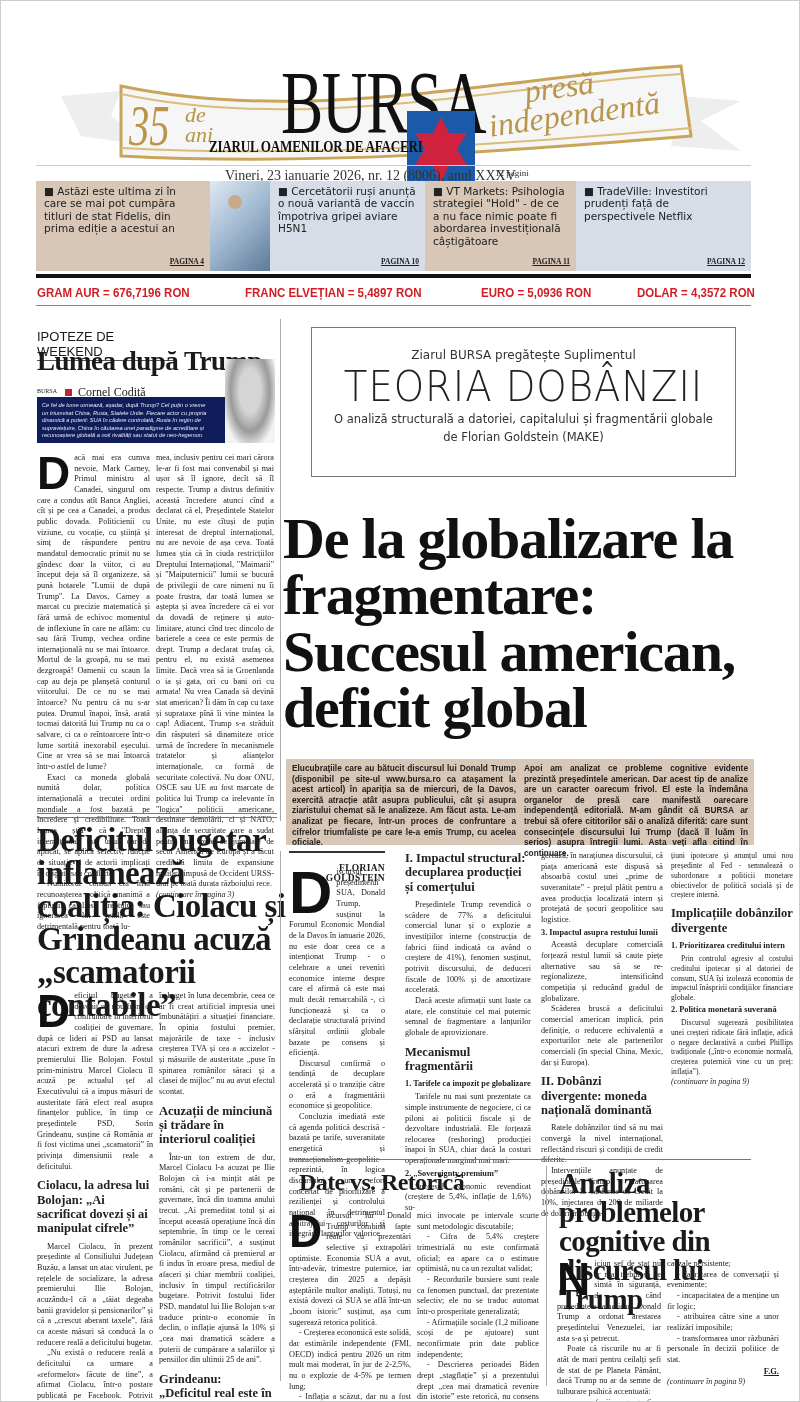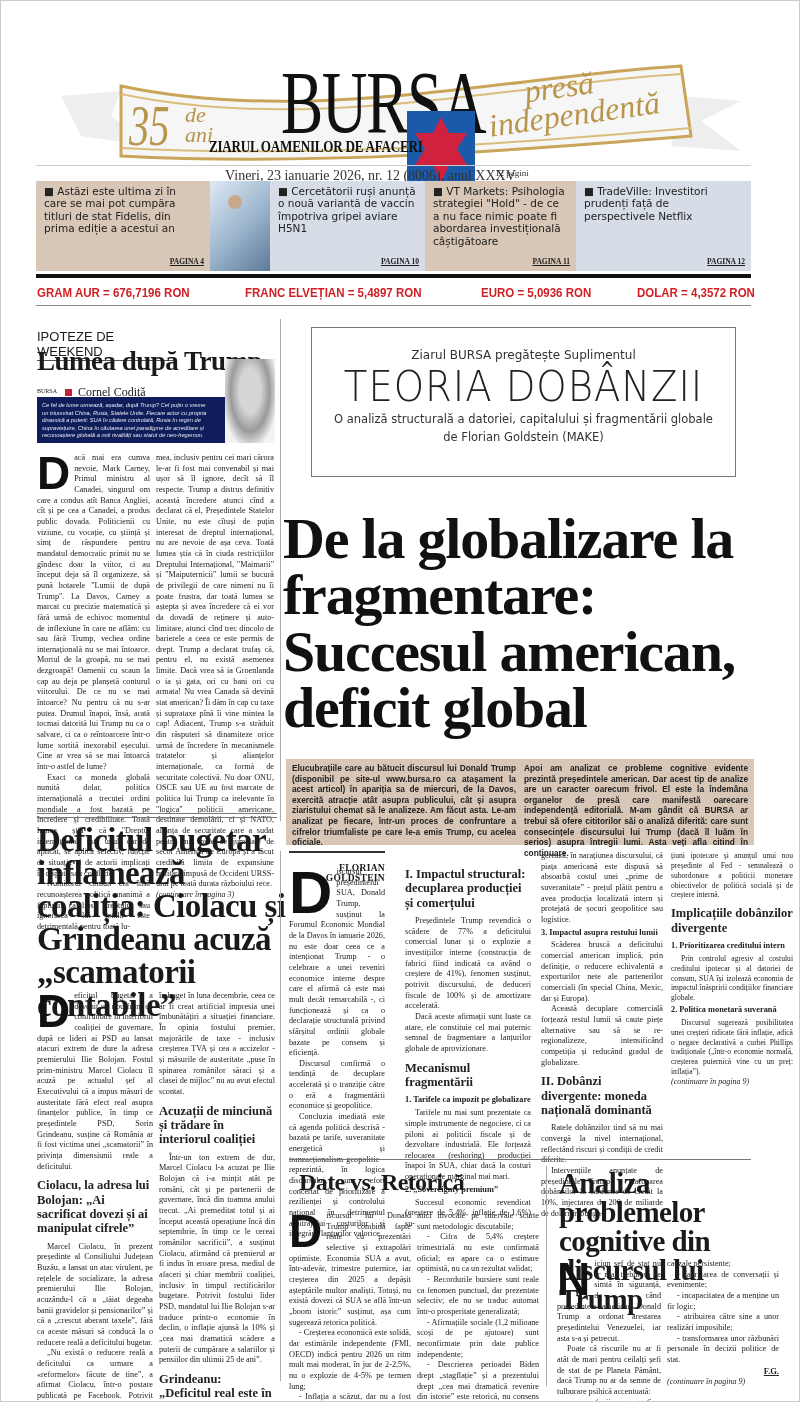--- a/index.html
+++ b/index.html
@@ -167,34 +167,34 @@
 </div>
 <div class="vline" style="left:279px;top:850px;height:530px"></div>
 
 <div class="fg-name">FLORIAN GOLDSTEIN</div>
 <div class="col" style="left:288px;top:866px;width:96px">
   <span class="drop" style="font-size:60px">D</span><span>iscursul președintelui SUA, Donald Trump, susținut la Forumul Economic Mondial de la Davos în ianuarie 2026, nu este doar ceea ce a intenționat Trump - o celebrare a unei reveniri economice interne despre care el afirmă că este mai mult decât remarcabilă -, ci funcționează și ca o declarație structurală privind sfârșitul ordinii globale bazate pe consens și eficiență.</span>
   <p class="indent">Discursul confirmă o tendință de decuplare accelerată și o tranziție către o eră a fragmentării economice și geopolitice.</p>
   <p class="indent">Concluzia imediată este că agenda politică descrisă - bazată pe tarife, suveranitate energetică și tranzacționalism geopolitic - reprezintă, în logica discursului, un efort concertat de prioritizare a rezilienței și controlului național în detrimentul arbitrajului costurilor și integrării lanțurilor valorice.</p>
 </div>
 <div class="col" style="left:404px;top:850px;width:126px">
-  <p class="sub" style="margin-top:16px">I. Impactul structural: decuplarea producției și comerțului</p>
+  <p class="sub" style="margin-top:0">I. Impactul structural: decuplarea producției și comerțului</p>
   <p class="indent">Președintele Trump revendică o scădere de 77% a deficitului comercial lunar și o explozie a investițiilor interne (construcția de fabrici fiind indicată ca având o creștere de 41%), fenomen susținut, potrivit discursului, de deduceri fiscale de 100% și de amortizare accelerată.</p>
   <p class="indent">Dacă aceste afirmații sunt luate ca atare, ele constituie cel mai puternic semnal de fragmentare a lanțurilor globale de aprovizionare.</p>
   <p class="sub">Mecanismul fragmentării</p>
   <p class="subsm">1. Tarifele ca impozit pe globalizare</p>
   <p class="indent">Tarifele nu mai sunt prezentate ca simple instrumente de negociere, ci ca piloni ai politicii fiscale și de dezvoltare industrială. Ele forțează relocarea (reshoring) producției înapoi în SUA, chiar dacă la costuri operaționale marginal mai mari.</p>
   <p class="subsm">2. „Sovereignty premium”</p>
   <p class="indent">Succesul economic revendicat (creștere de 5,4%, inflație de 1,6%) su-</p>
 </div>
 <div class="col" style="left:540px;top:850px;width:122px">
   <span>gerează, în narațiunea discursului, că piața americană este dispusă să absoarbă costul unei „prime de suveranitate” - prețul plătit pentru a avea producția localizată intern și protejată de șocuri geopolitice sau logistice.</span>
   <p class="subsm">3. Impactul asupra restului lumii</p>
+  <p class="indent">Această decuplare comercială forțează restul lumii să caute piețe alternative sau să se re-regionalizeze, intensificând competiția și reducând gradul de globalizare.</p>
   <p class="indent">Scăderea bruscă a deficitului comercial american implică, prin definiție, o reducere echivalentă a exporturilor nete ale partenerilor comerciali (în special China, Mexic, dar și Europa).</p>
-  <p class="indent">Această decuplare comercială forțează restul lumii să caute piețe alternative sau să se re-regionalizeze, intensificând competiția și reducând gradul de globalizare.</p>
   <p class="sub">II. Dobânzi divergente: moneda națională dominantă</p>
   <p class="indent">Ratele dobânzilor tind să nu mai convergă la nivel internațional, reflectând riscuri și condiții de credit diferite.</p>
   <p class="indent">Intervențiile anunțate de președintele Trump - plafonarea dobânzilor la cardurile de credit la 10%, injectarea de 200 de miliarde de dolari în obliga-</p>
 </div>
 <div class="col" style="left:670px;top:850px;width:122px;font-size:7.6px">
   <span>țiuni ipotecare și anunțul unui nou președinte al Fed - semnalează o subordonare a politicii monetare obiectivelor de politică socială și de creștere internă.</span>
   <p class="sub">Implicațiile dobânzilor divergente</p>
   <p class="subsm">1. Prioritizarea creditului intern</p>
   <p class="indent">Prin controlul agresiv al costului creditului ipotecar și al datoriei de consum, SUA își izolează economia de impactul înăspririi condițiilor financiare globale.</p>
   <p class="subsm">2. Politica monetară suverană</p>

